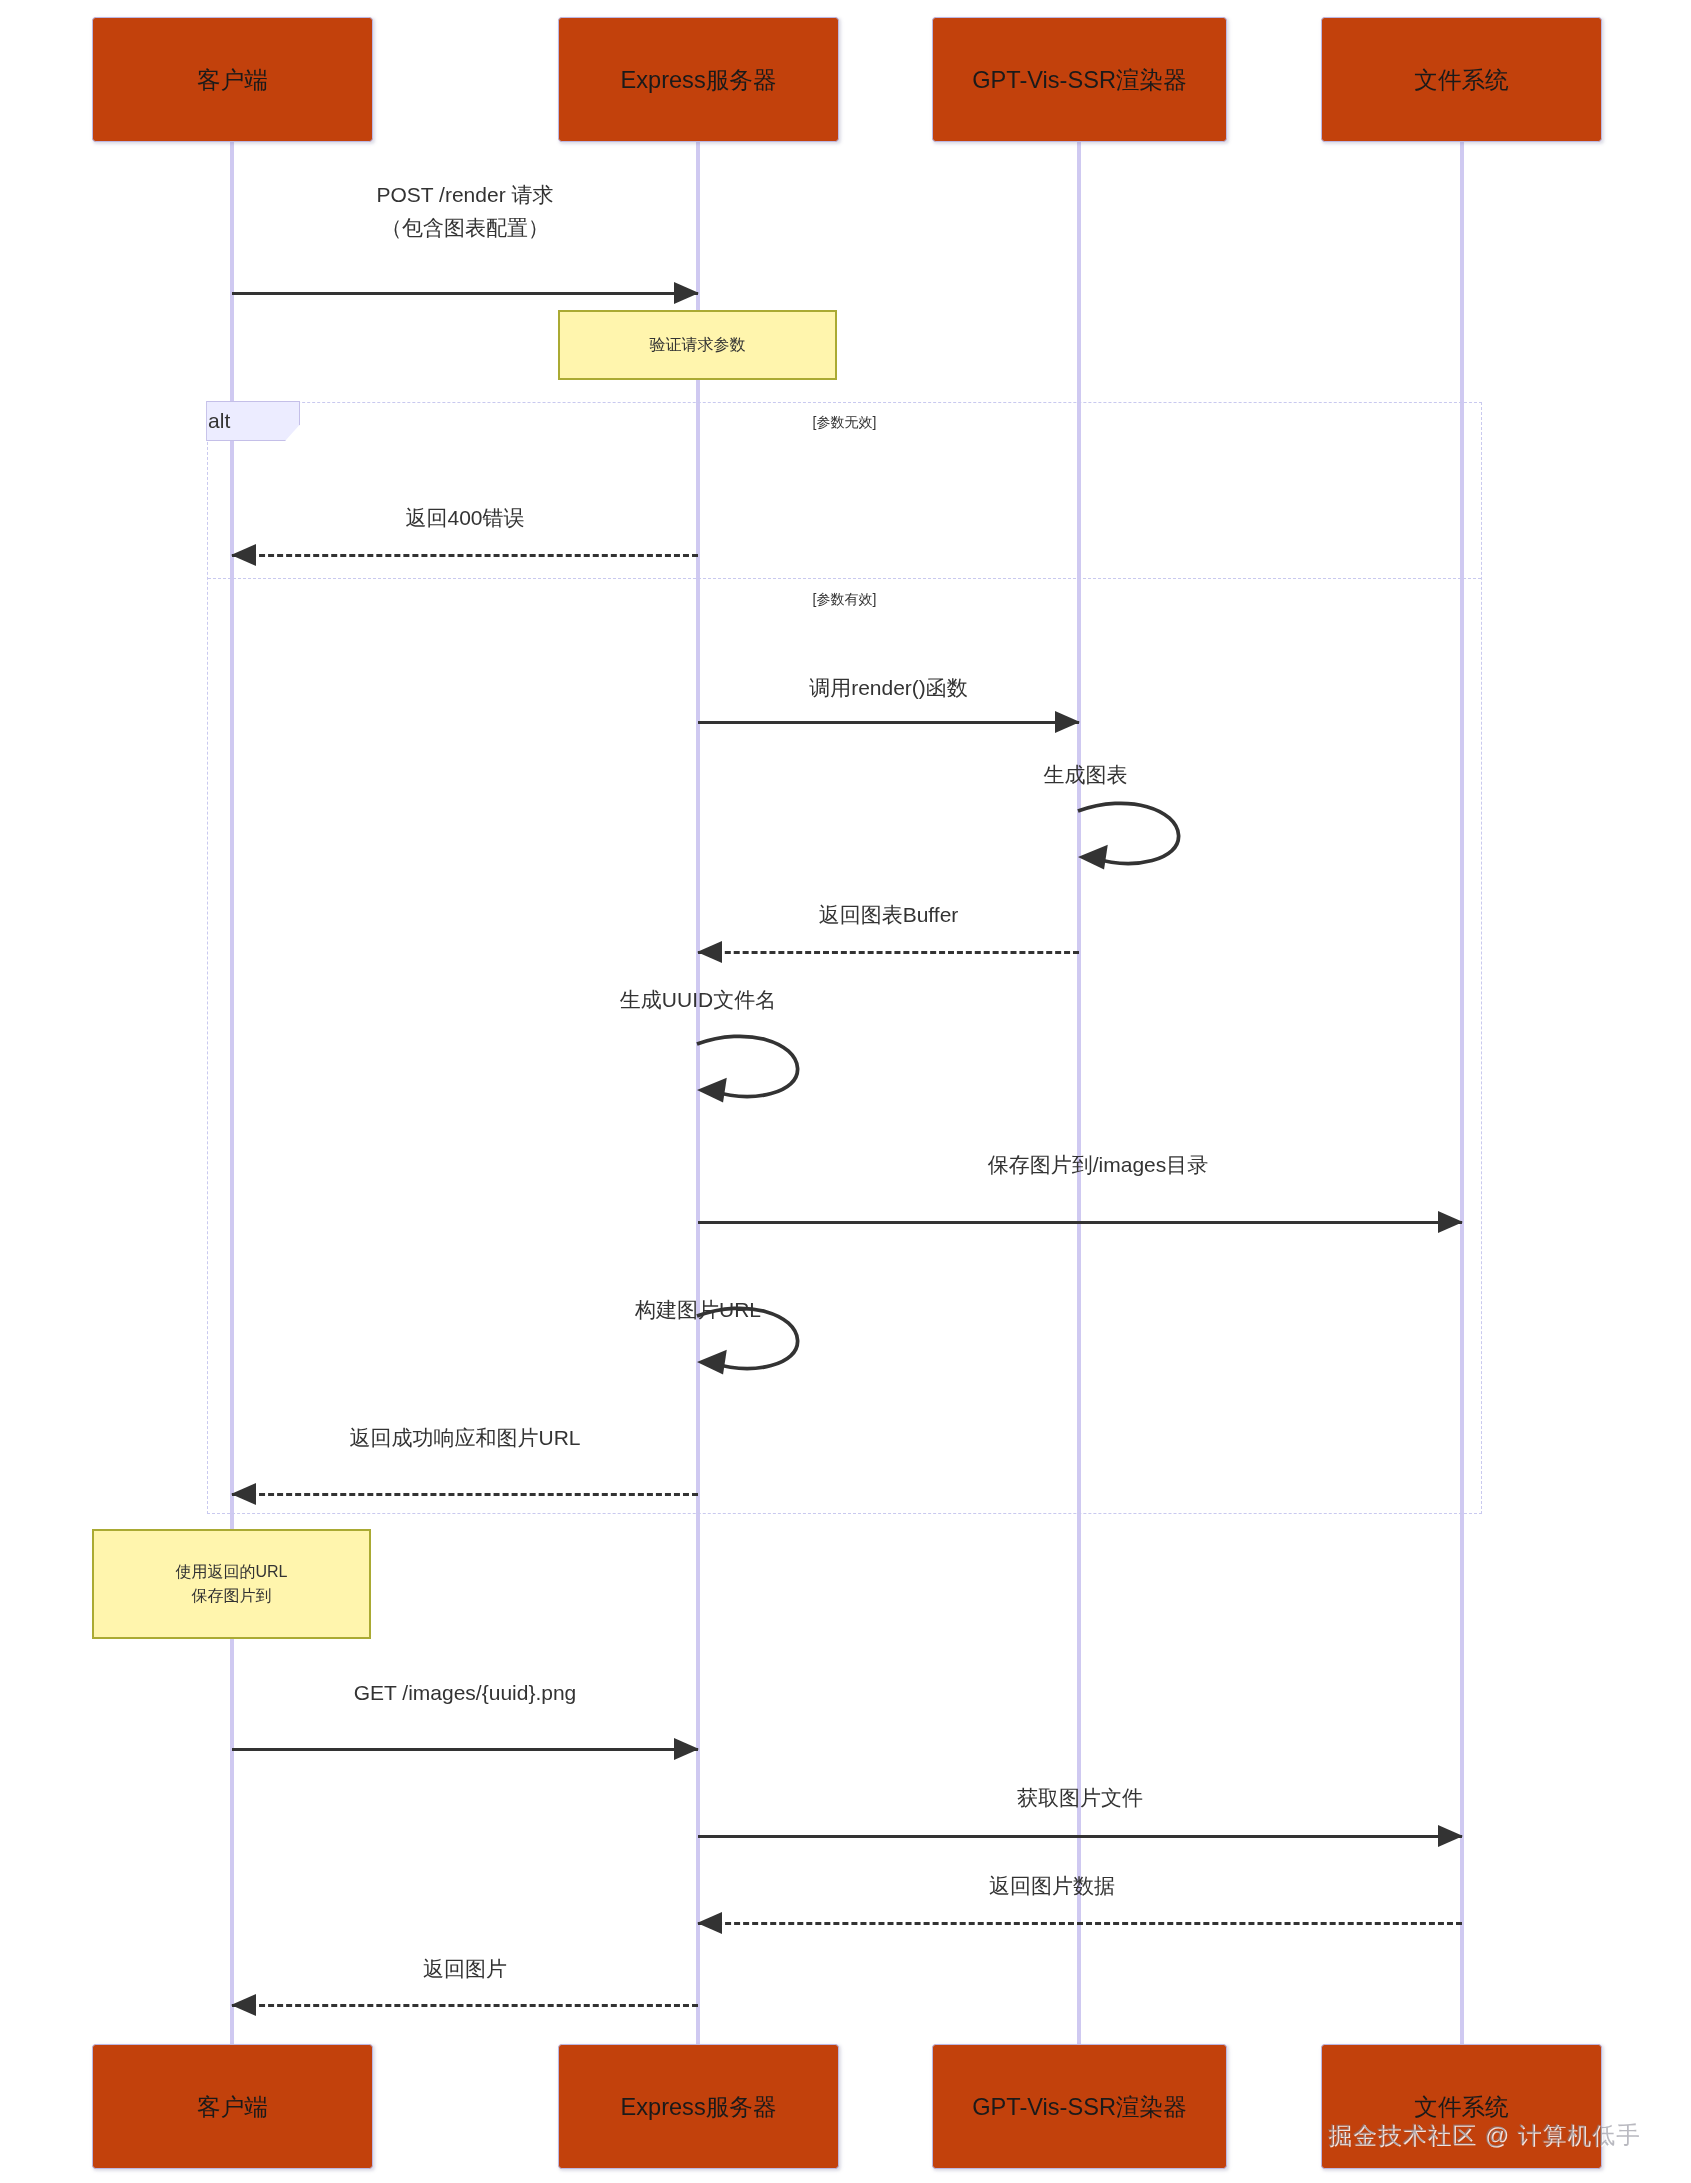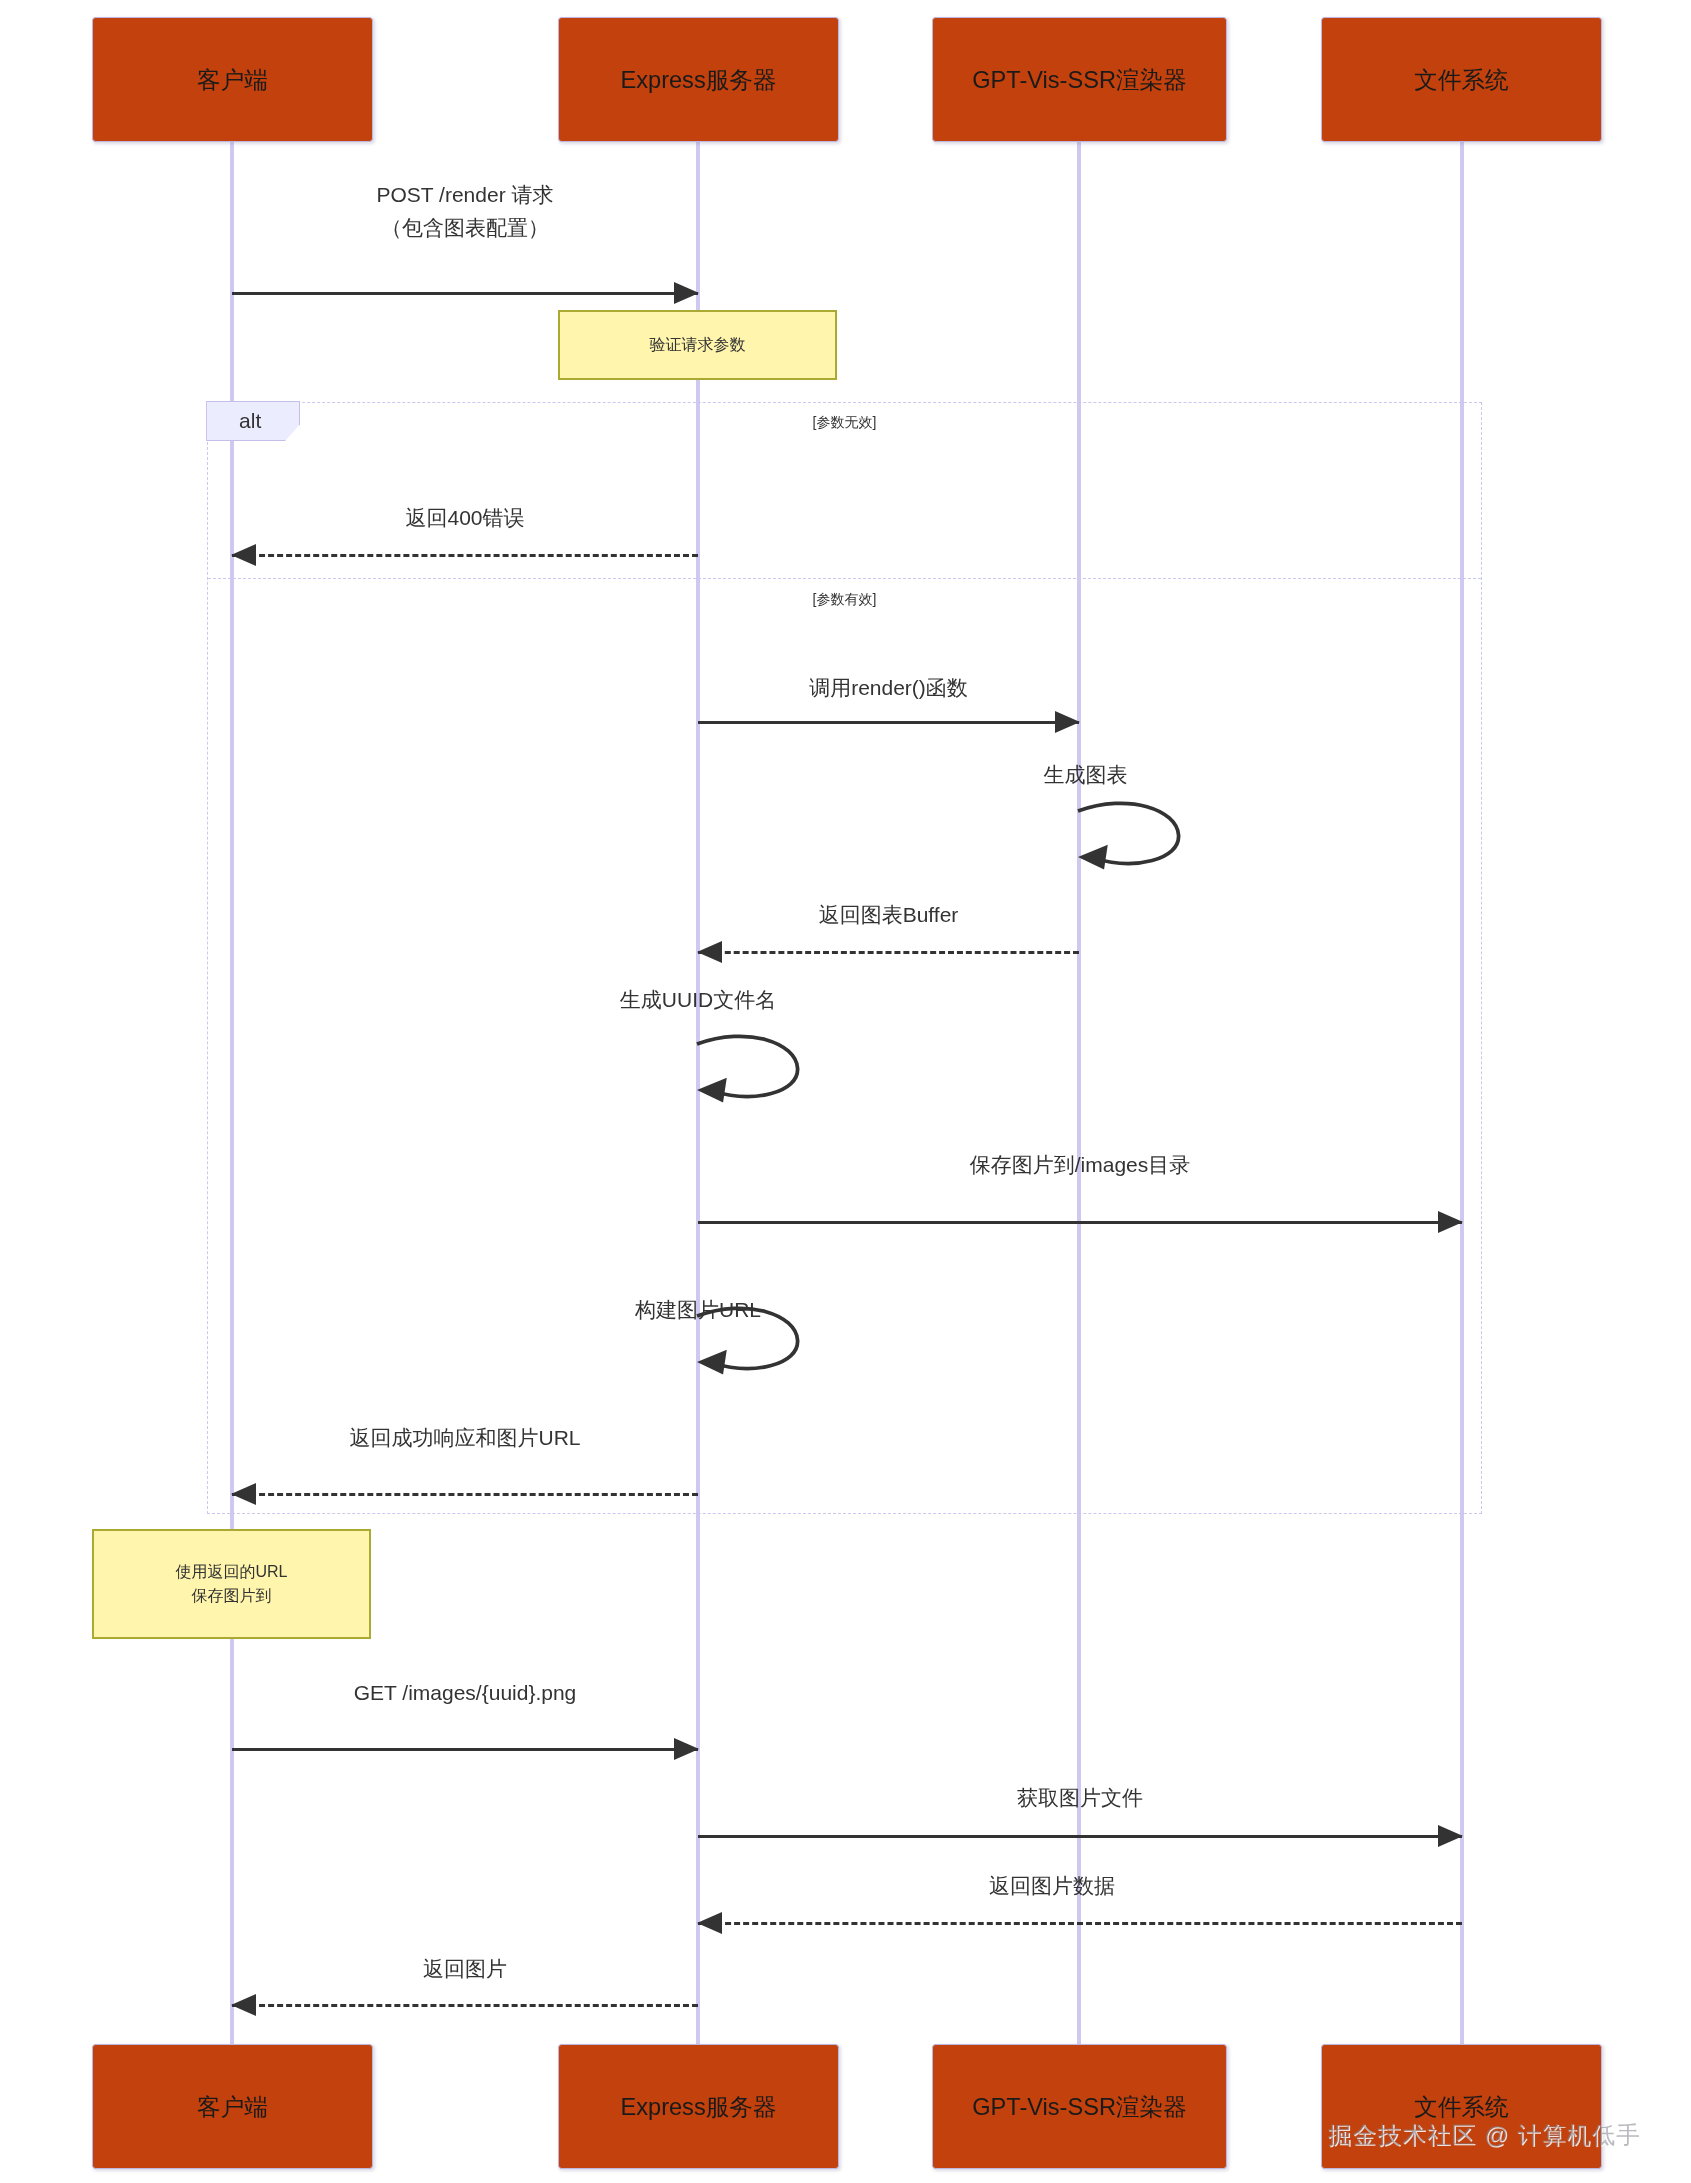--- a/index.html
+++ b/index.html
@@ -52,21 +52,21 @@
   }
   .frame{
     position:absolute;left:207px;top:402px;width:1273px;height:1110px;
     border:1.9px dashed #c9c9ef;z-index:1;
   }
   .frame-tab{
     position:absolute;left:-1.9px;top:-1.9px;width:94px;height:40px;
     background:#ECECFF;border:1.2px solid #c4bfe8;
     clip-path:polygon(0 0,100% 0,100% 58%,84% 100%,0 100%);
     display:flex;align-items:center;
-    padding-left:32px;box-sizing:border-box;
+    padding-left:1px;box-sizing:border-box;
     font-size:21px;color:#333;
   }
   .cond{
     position:absolute;left:0;width:100%;text-align:center;
     font-size:14px;color:#333;
   }
   .divider{
     position:absolute;left:0;width:100%;top:175px;height:0;
     border-top:1.9px dashed #c9c9ef;
   }
@@ -146,21 +146,21 @@
     <div class="line dashed"></div>
     <div class="head-l"></div>
   </div>
 
   <div class="msg" style="left:543px;top:984px;width:310px">生成UUID文件名</div>
   <svg class="loop" style="left:692px;top:1034px" width="118" height="78" viewBox="0 0 190 125">
     <path d="M 8 16 C 90 -14, 168 14, 170 55 C 172 94, 100 112, 34 92" fill="none" stroke="#333" stroke-width="6"></path>
     <polygon points="8,90 56,70 50,110" fill="#333"></polygon>
   </svg>
 
-  <div class="msg" style="left:698px;top:1149px;width:764px">保存图片到/images目录</div>
+  <div class="msg" style="left:716px;top:1149px;width:764px">保存图片到/images目录</div>
   <div class="arrow" style="left:698px;top:1210px;width:764px">
     <div class="line solid"></div>
     <div class="head-r"></div>
   </div>
 
   <div class="msg" style="left:543px;top:1294px;width:310px">构建图片URL</div>
   <svg class="loop" style="left:692px;top:1306px" width="118" height="78" viewBox="0 0 190 125">
     <path d="M 8 16 C 90 -14, 168 14, 170 55 C 172 94, 100 112, 34 92" fill="none" stroke="#333" stroke-width="6"></path>
     <polygon points="8,90 56,70 50,110" fill="#333"></polygon>
   </svg>

